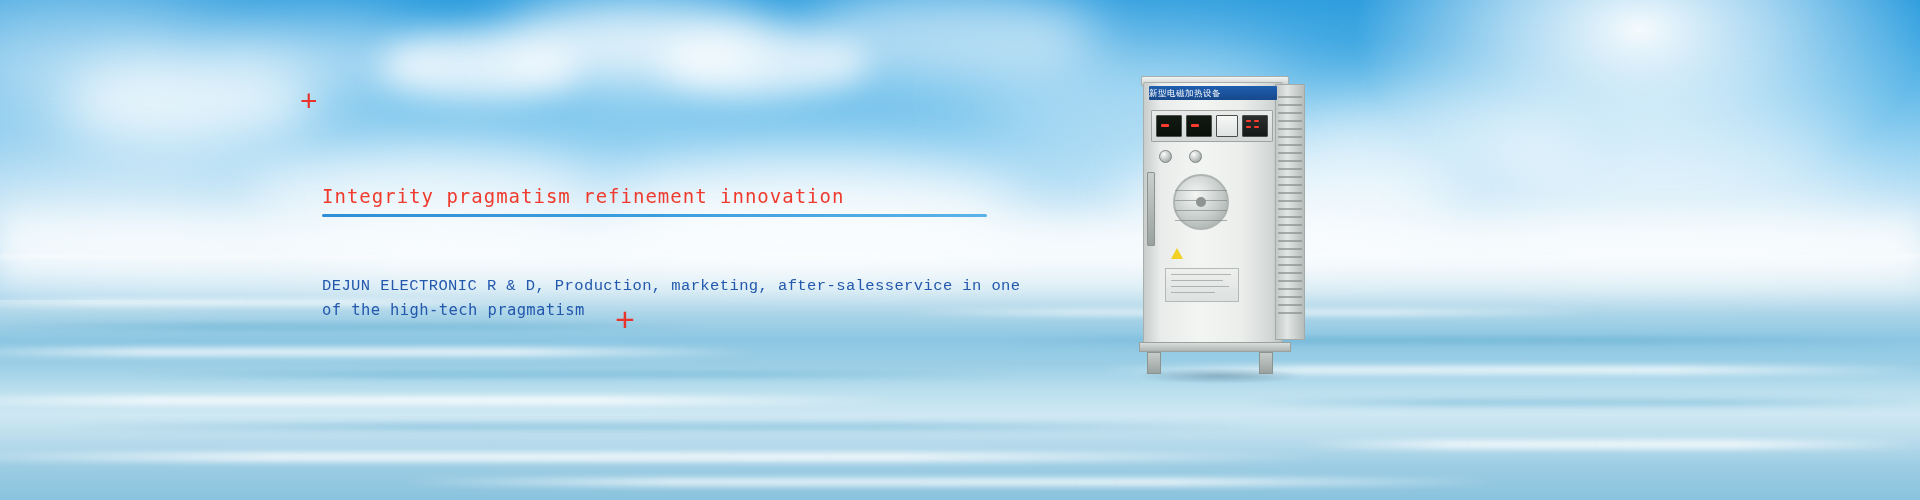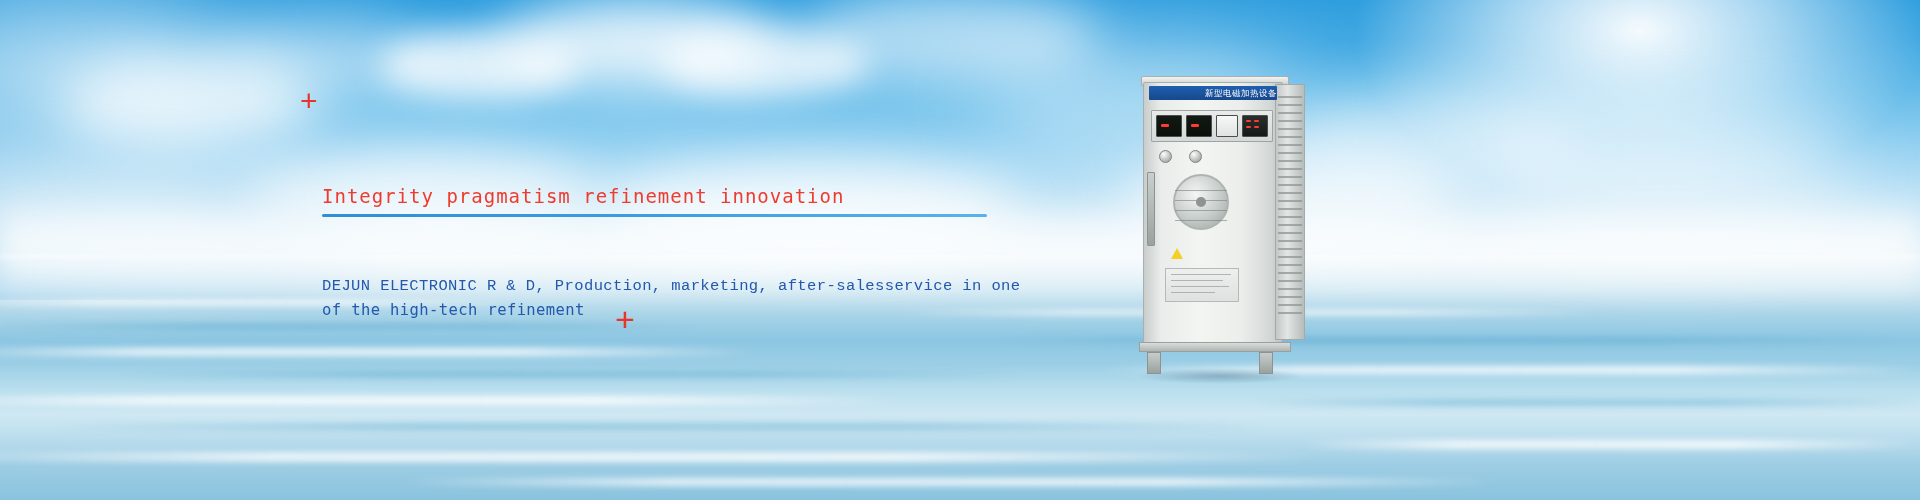--- a/index.html
+++ b/index.html
@@ -130,21 +130,21 @@
   .vent {
     position:absolute; left:153px; width:24px; height:2px;
     background:#8d9694; opacity:0.75;
   }
 
   .m-label {
     position:absolute; left:24px; top:24px; width:128px; height:14px;
     background:linear-gradient(to bottom,#1f5fb0,#17488c);
     border-radius:1px;
     color:#ffffff; font-family:"DejaVu Sans", sans-serif;
-    font-size:8.5px; line-height:14px; text-align:right; letter-spacing:0.5px;
+    font-size:8.5px; line-height:14px; text-align:left; letter-spacing:0.5px;
   }
 
   .m-meter-panel {
     position:absolute; left:26px; top:48px; width:122px; height:32px;
     background:linear-gradient(to bottom,#e8ebe9,#d4d9d7);
     border:1px solid #9ea4a2; border-radius:1px;
   }
   .meter { position:absolute; top:4px; width:26px; height:22px; border:1px solid #4a4f4e; border-radius:1px; }
   .meter.d1 { left:4px;  background:linear-gradient(to bottom,#121a12,#0a0f0a); }
   .meter.d2 { left:34px; background:linear-gradient(to bottom,#121a12,#0a0f0a); }
@@ -246,21 +246,21 @@
     <div class="plus one">+</div>
 
 
     <div class="headline-en">Integrity  pragmatism  refinement  innovation</div>
 
     <div class="divider"></div>
 
 
     <div class="sub-en l1">DEJUN ELECTRONIC R &amp; D, Production, marketing, after-salesservice in one</div>
 
-    <div class="sub-en l2">of the high-tech refinement</div>
+    <div class="sub-en l2">of the high-tech pragmatism</div>
 
     <div class="plus two">+</div>
   </div>
 
   <div class="machine">
     <div class="m-shadow"></div>
     <div class="m-top"></div>
     <div class="m-body"></div>
 
     <div class="m-right-panel"></div>

